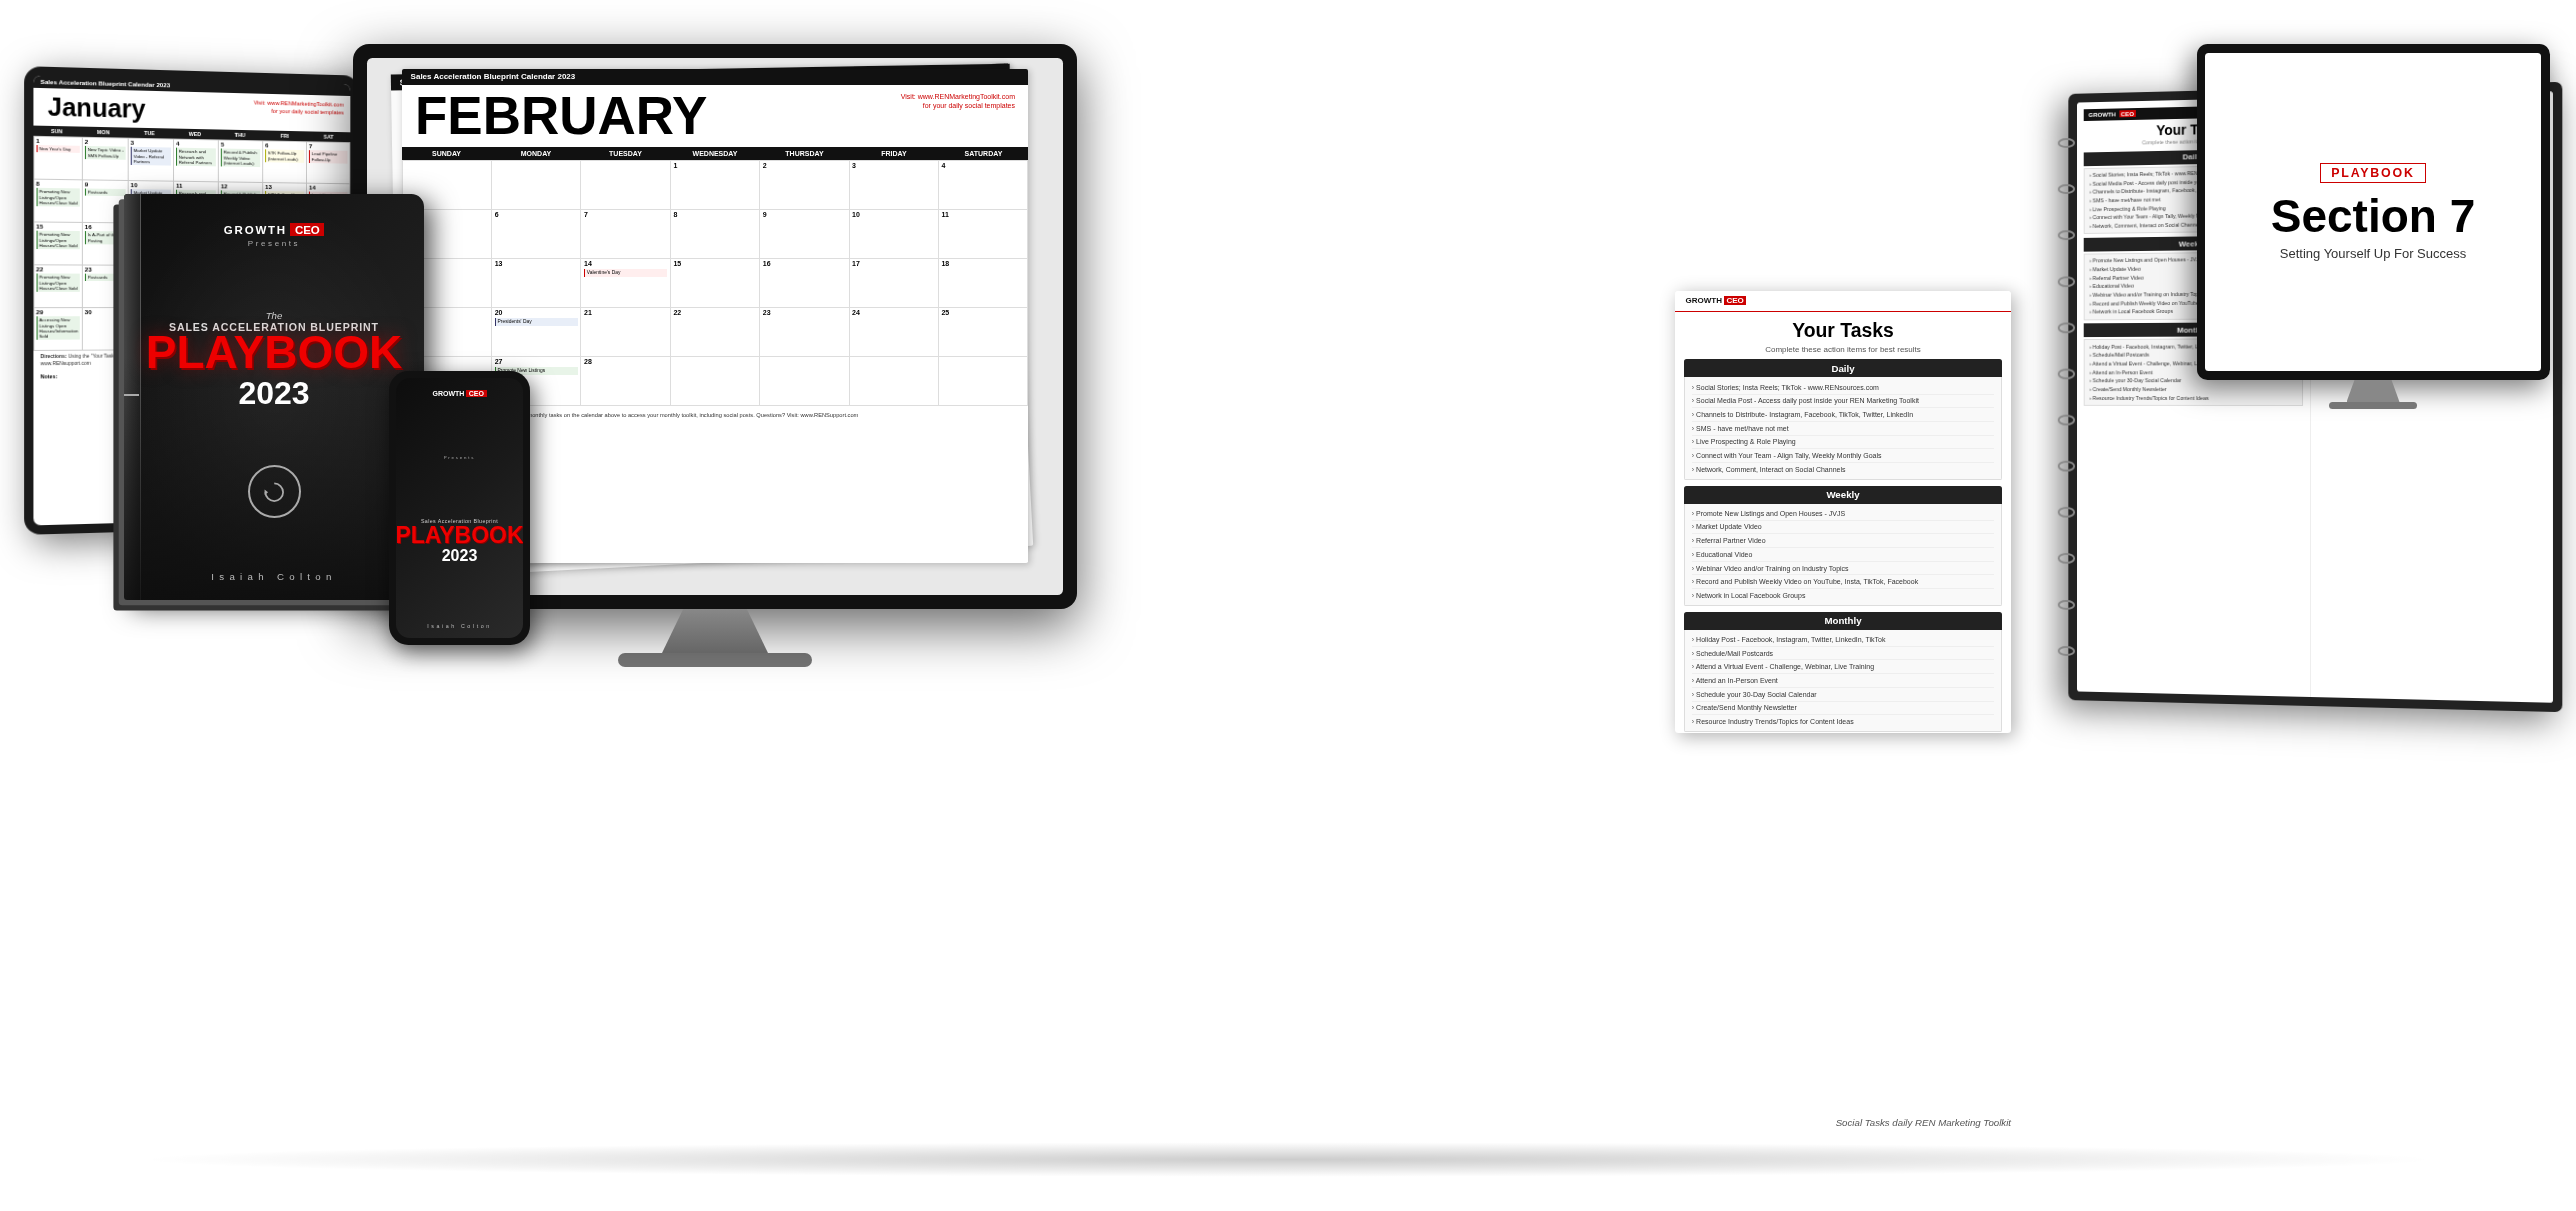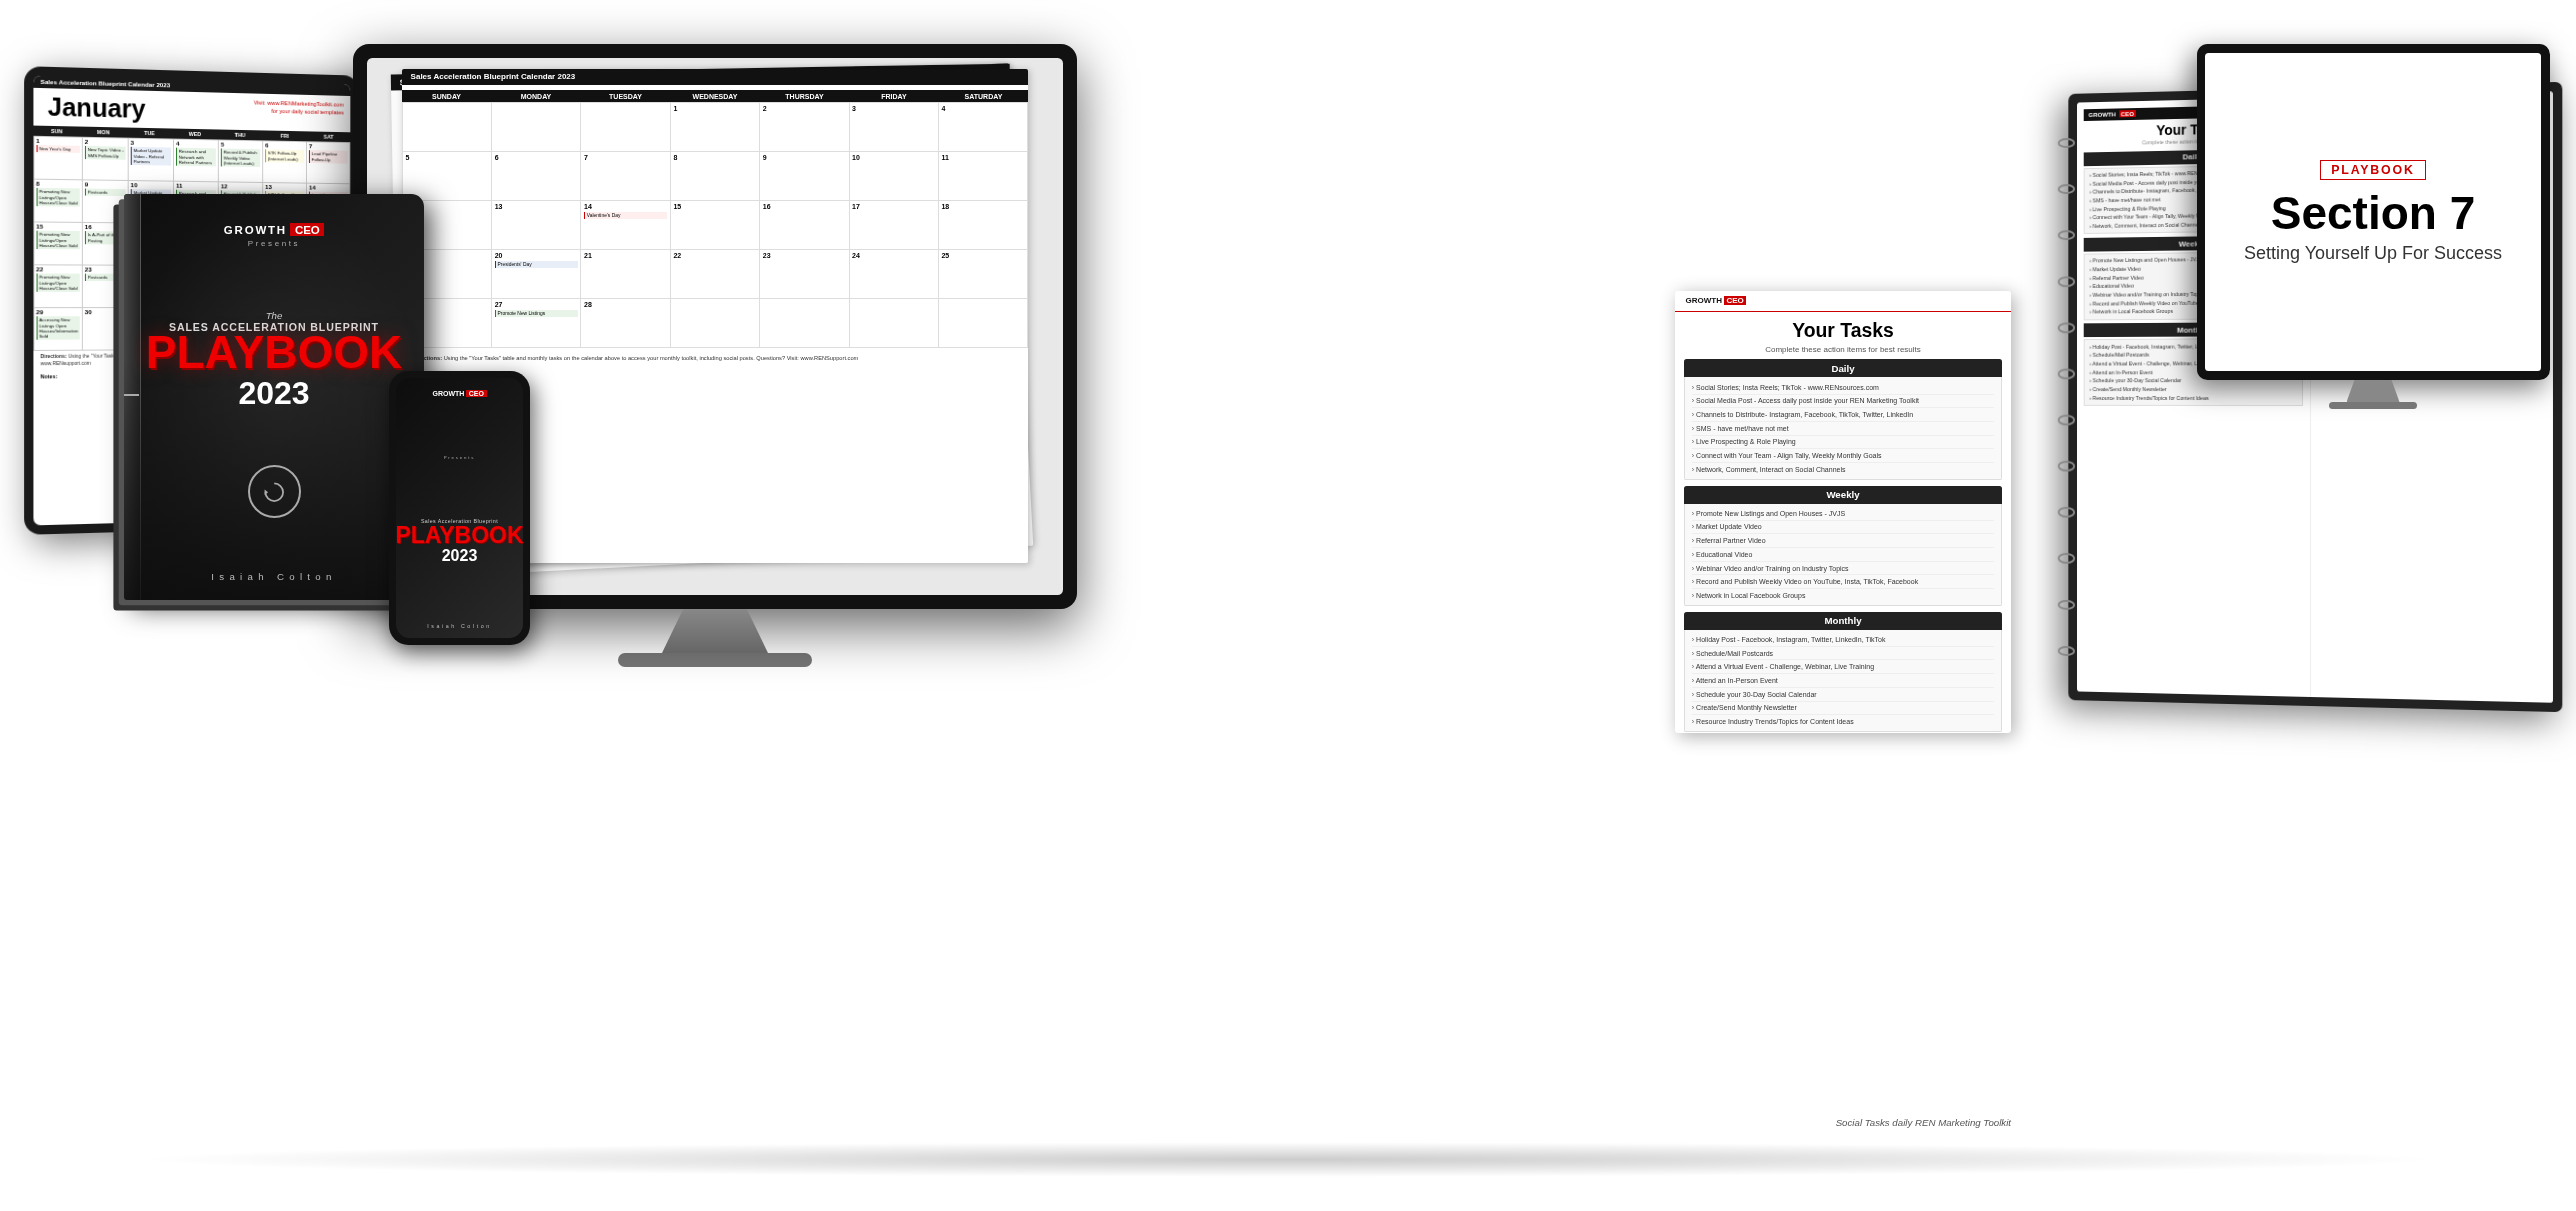--- a/index.html
+++ b/index.html
@@ -728,21 +728,21 @@
       margin-bottom: 10.6px;
     }
     .section-title {
       font-size: 46px;
       font-weight: 900;
       color: #000;
       line-height: 1;
       text-align: center;
     }
     .section-sub {
-      font-size: 18px;
+      font-size: 13px;
       color: #333;
       text-align: center;
       margin-top: 7px;
     }
     .section-monitor-stand {
       width: 53px;
       height: 22px;
       background: #888;
       margin: 0 auto;
       clip-path: polygon(15% 0%, 85% 0%, 100% 100%, 0% 100%);
@@ -999,20 +999,27 @@
             <div class="monitor-cal-top-bar">Sales Acceleration Blueprint Calendar 2023</div>
             <div style="font-size:44px;font-weight:900;padding:4.4px 13.2px;color:#000;">APRIL</div>
           </div>
           <div class="cal-page cal-page-back2">
             <div class="monitor-cal-top-bar">Sales Acceleration Blueprint Calendar 2023</div>
             <div style="font-size:44px;font-weight:900;padding:4.4px 13.2px;color:#000;">MARCH</div>
           </div>
 
           <div class="cal-page cal-page-front">
             <div class="monitor-cal-top-bar">Sales Acceleration Blueprint Calendar 2023</div>
+            <div style="display:flex;justify-content:space-between;align-items:flex-start;">
+              <div class="monitor-cal-month">FEBRUARY</div>
+              <div class="monitor-cal-visit">
+                <span>Visit: www.RENMarketingToolkit.com</span><br>
+                <span>for your daily social templates</span>
+              </div>
+            </div>
             <div class="monitor-cal-days">
               <span>SUNDAY</span>
               <span>MONDAY</span>
               <span>TUESDAY</span>
               <span>WEDNESDAY</span>
               <span>THURSDAY</span>
               <span>FRIDAY</span>
               <span>SATURDAY</span>
             </div>
             <div class="monitor-cal-grid">

